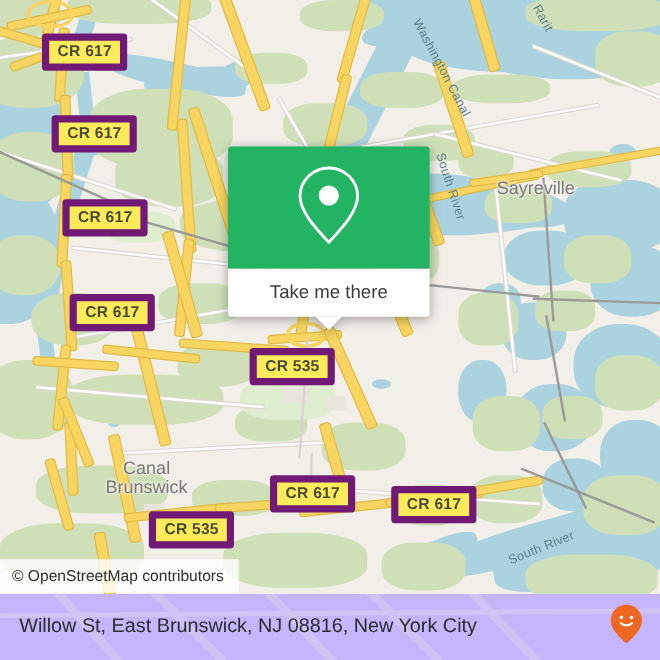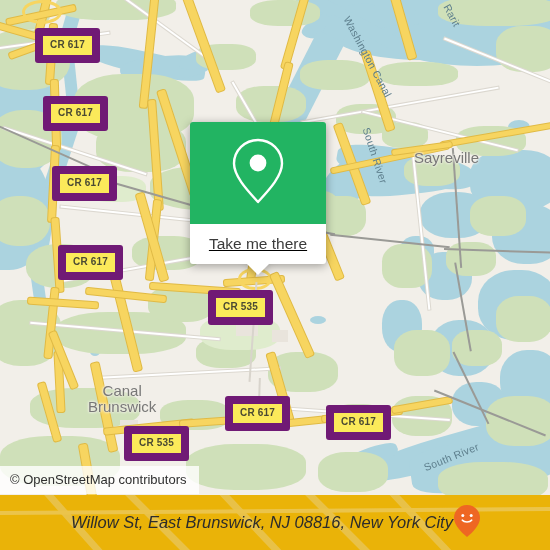--- a/index.html
+++ b/index.html
@@ -24,45 +24,44 @@
   .bldg{position:absolute;background:#e9e4dc;}
 
   .road{position:absolute;background:#f7d560;border-radius:2px;
         box-shadow:0 0 0 1px #e0ba45;}
   .roadw{position:absolute;background:#ffffff;box-shadow:0 0 0 1px #dcd8d0;}
   .roadg{position:absolute;background:#d8d4cc;}
   .rail{position:absolute;background:#9a9a96;}
 
   
   .shield{
-    position:absolute;background:#fbea5a;border:8px solid #701a75;
-    color:#4a4a33;font-weight:700;font-size:10px;line-height:14px;
+    position:absolute;background:#fbea5a;border:6px solid #701a75;
+    color:#4a4a33;font-weight:700;font-size:13px;line-height:14px;
     padding:2px 7px 3px;border-radius:3px;white-space:nowrap;
     font-family:"Liberation Sans","DejaVu Sans",sans-serif;
     letter-spacing:.2px;
   }
 
   
   .place{
     position:absolute;color:#777776;font-size:15px;line-height:16px;
     text-align:center;white-space:pre;font-weight:400;
     text-shadow:0 0 3px #f2efe9,0 0 3px #f2efe9,0 0 2px #f2efe9;
     margin-top:38px;
   }
   .wlabel{
     position:absolute;color:#5d7e8c;font-size:10.5px;white-space:nowrap;
     font-style:normal;letter-spacing:.3px;
   }
 
   
   .card{
-    position:absolute;left:190px;top:122px;width:136px;
+    position:absolute;left:190px;top:122px;width:168px;
     border-radius:3px;overflow:visible;
     filter:drop-shadow(0 2px 5px rgba(0,0,0,.35));
-    text-decoration:underline;
   }
   .card-top{
     background:#22b462;height:102px;border-radius:3px 3px 0 0;
     display:flex;align-items:center;justify-content:center;
   }
   .card-bottom{
     background:#ffffff;height:40px;border-radius:0 0 3px 3px;
     display:flex;align-items:center;justify-content:center;
     color:#3b3b3b;font-size:15.5px;
   }
@@ -76,23 +75,23 @@
   .attrib{
     position:absolute;left:0;top:466px;
     background:rgba(255,255,255,.80);
     color:#2e2e2e;font-size:13px;line-height:17px;
     padding:5px 12px 6px 10px;white-space:nowrap;
   }
 
   
   .footer{
     position:absolute;left:0;top:495px;width:550px;height:55px;
-    background:#eab308;display:flex;align-items:center;
-    justify-content:center;padding:0 14px 0 16px;
-    box-sizing:border-box;overflow:hidden;font-style:italic;
+    background:#c4b5fd;display:flex;align-items:center;
+    justify-content:space-between;padding:0 14px 0 16px;
+    box-sizing:border-box;overflow:hidden;
   }
   .footer-wm{
     position:absolute;left:0;top:0;width:550px;height:55px;
     opacity:.30;pointer-events:none;
   }
   .footer-title{
     position:relative;color:#2c2c2c;font-size:16.5px;white-space:nowrap;
   }
   .brand{position:relative;display:flex;align-items:center;gap:3px;}
   .brand-word{

